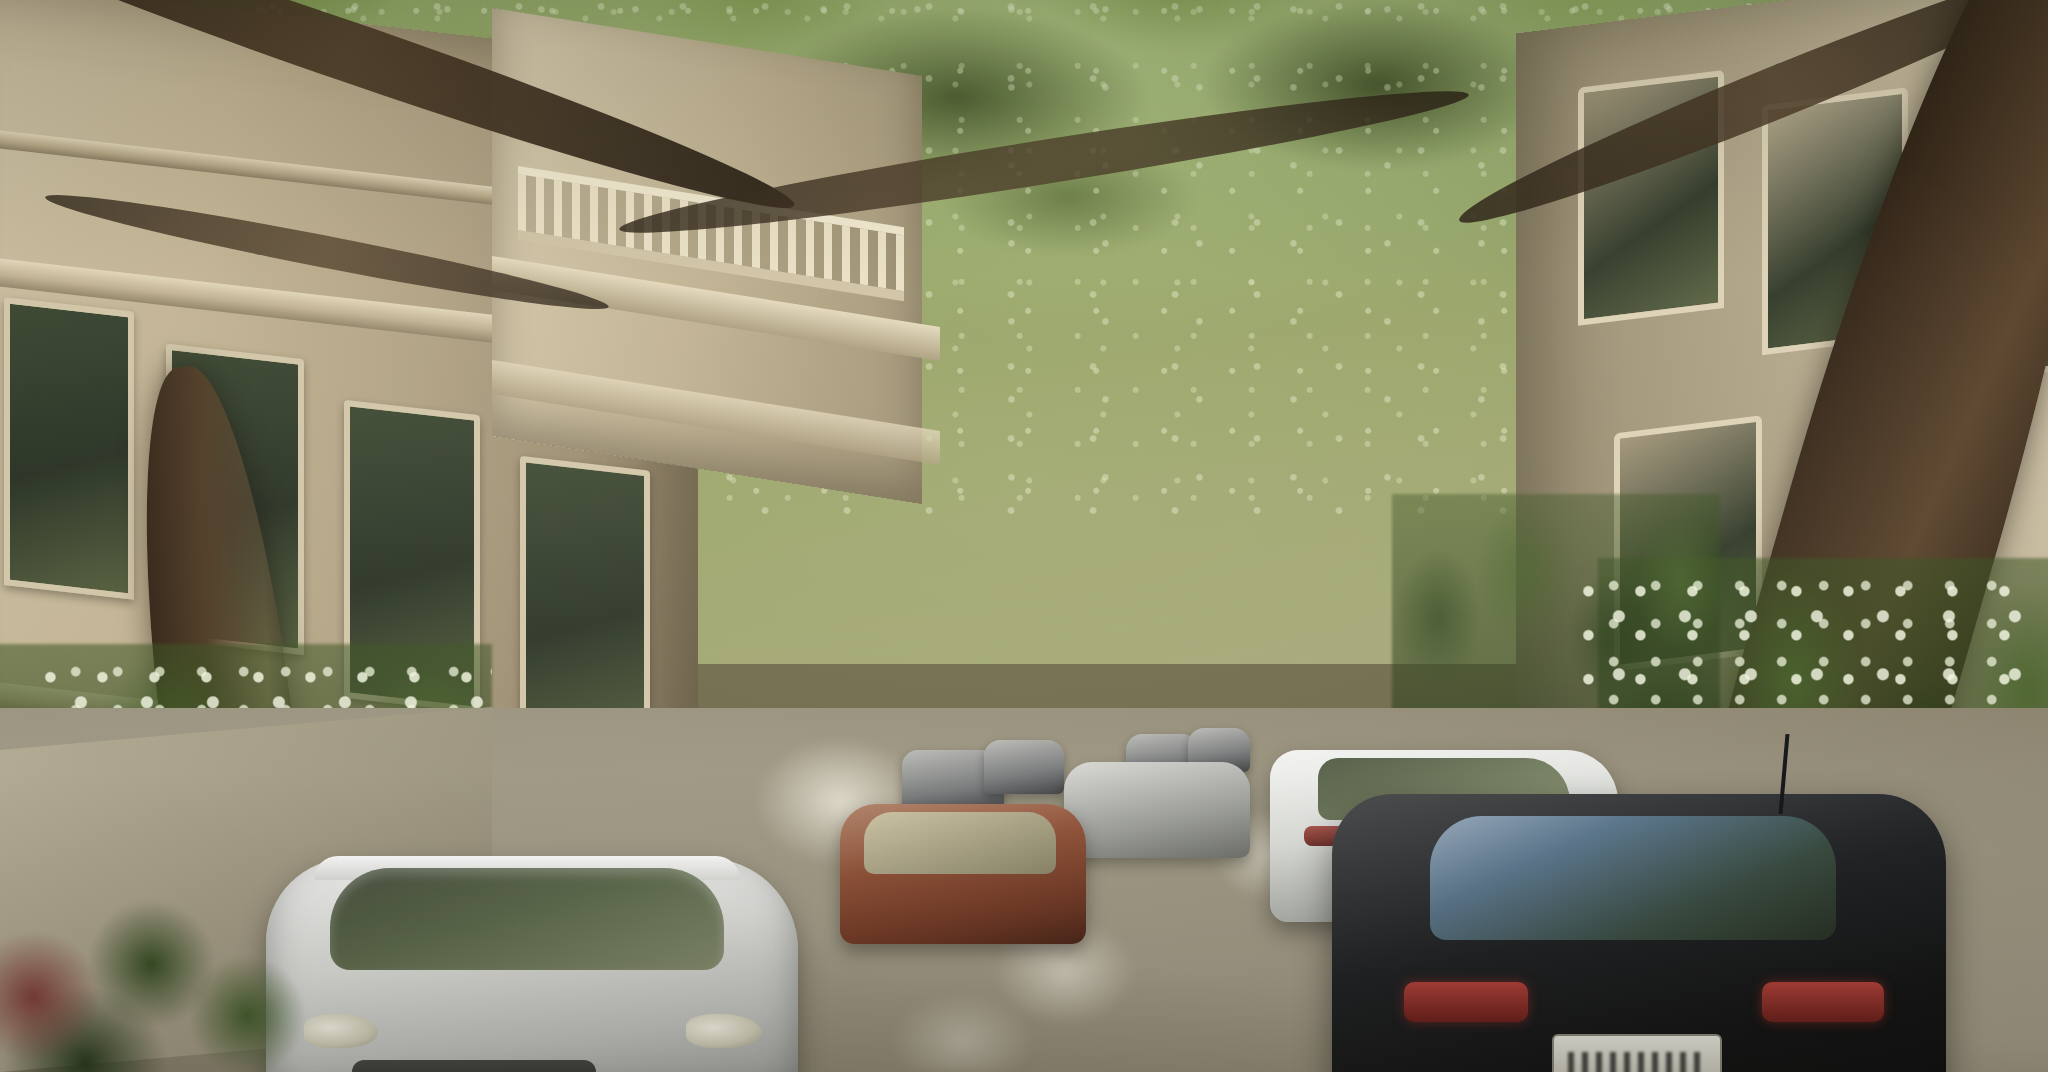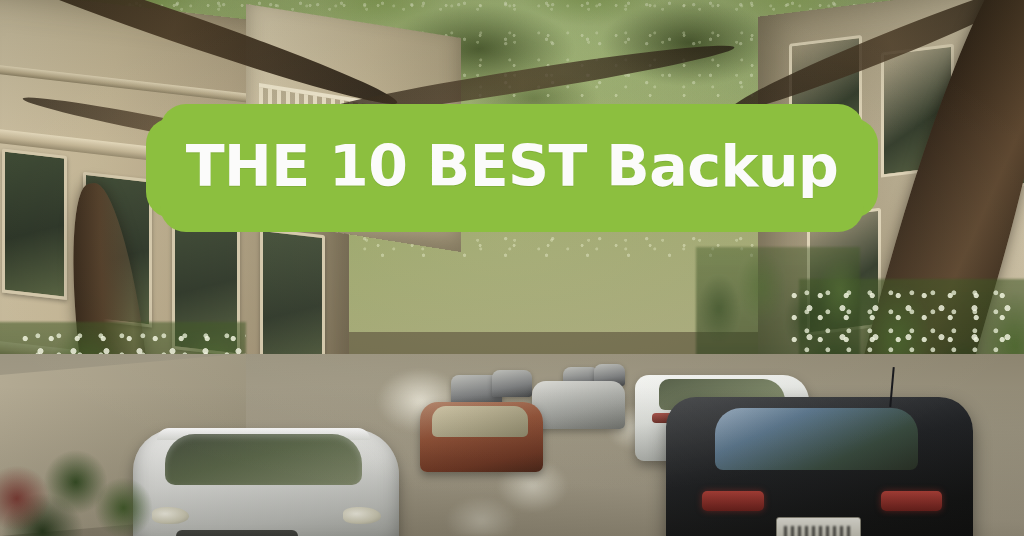--- a/index.html
+++ b/index.html
@@ -489,18 +489,15 @@
       <div class="taillight l"></div>
       <div class="taillight r"></div>
       <div class="plate"></div>
     </div>
 
     <div class="plant-fg"></div>
     <div class="grade"></div>
   </div>
 
   <div class="title-wrap">
-    <div class="tline tline-1">
-      <span>THE 10 BEST Backup</span>
-    </div>
   </div>
 
 </div>
 
 </body></html>

